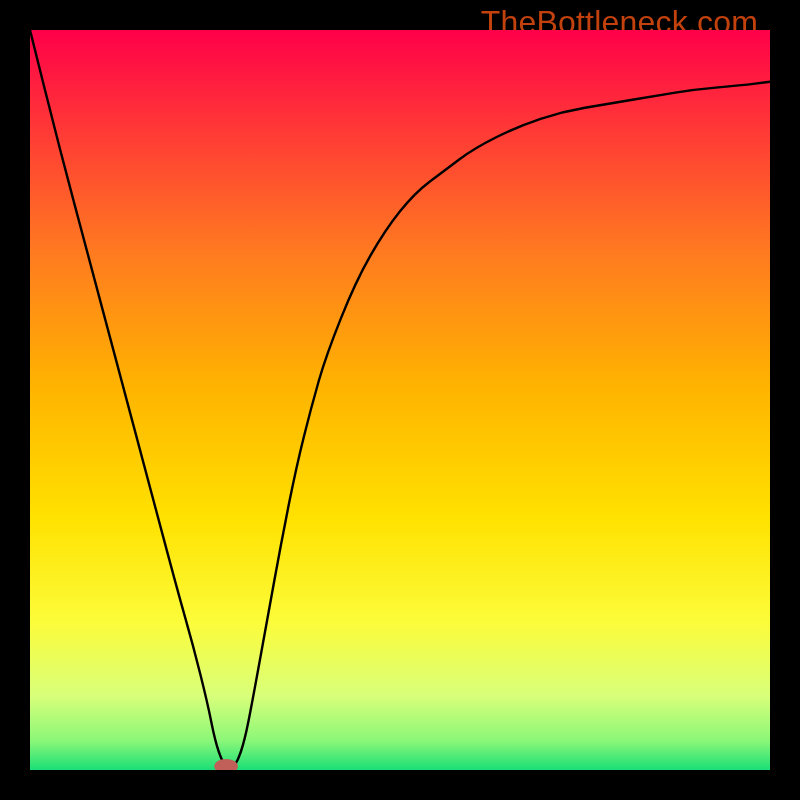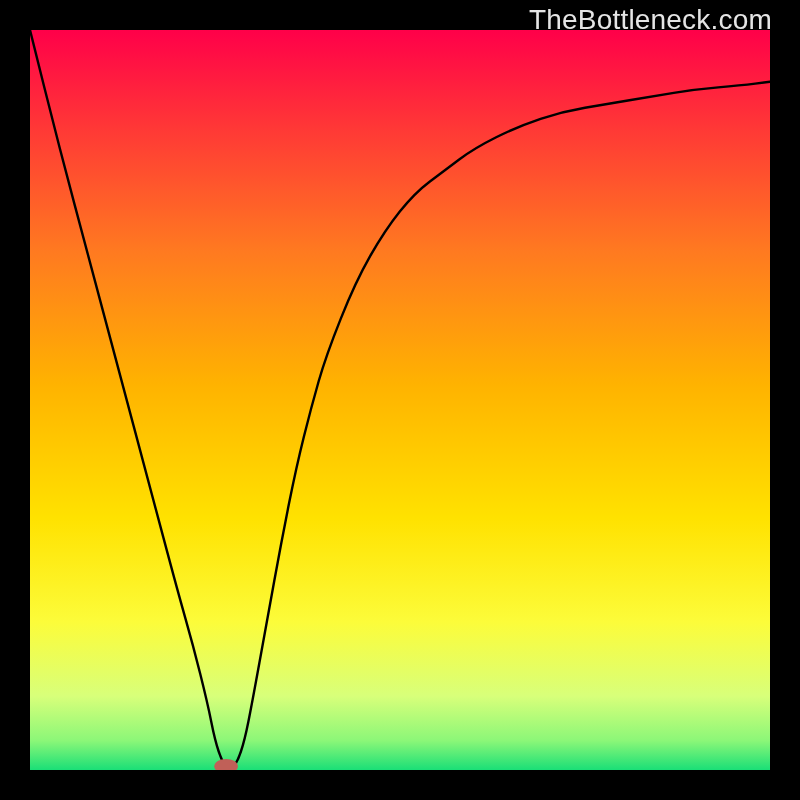--- a/index.html
+++ b/index.html
@@ -22,23 +22,23 @@
   .plot-area {
     position: absolute;
     left: 0;
     top: 0;
     width: 740px;
     height: 740px;
   }
   .watermark {
     position: absolute;
     top: 4px;
-    right: 28px;
-    color: #e5e5e5;
-    font-size: 28px;
+    right: 42px;
+    color: #c2410c;
+    font-size: 32px;
     font-weight: 500;
     letter-spacing: 0.2px;
     user-select: none;
   }
   svg {
     display: block;
   }
 </style>
 </head>
 <body>

